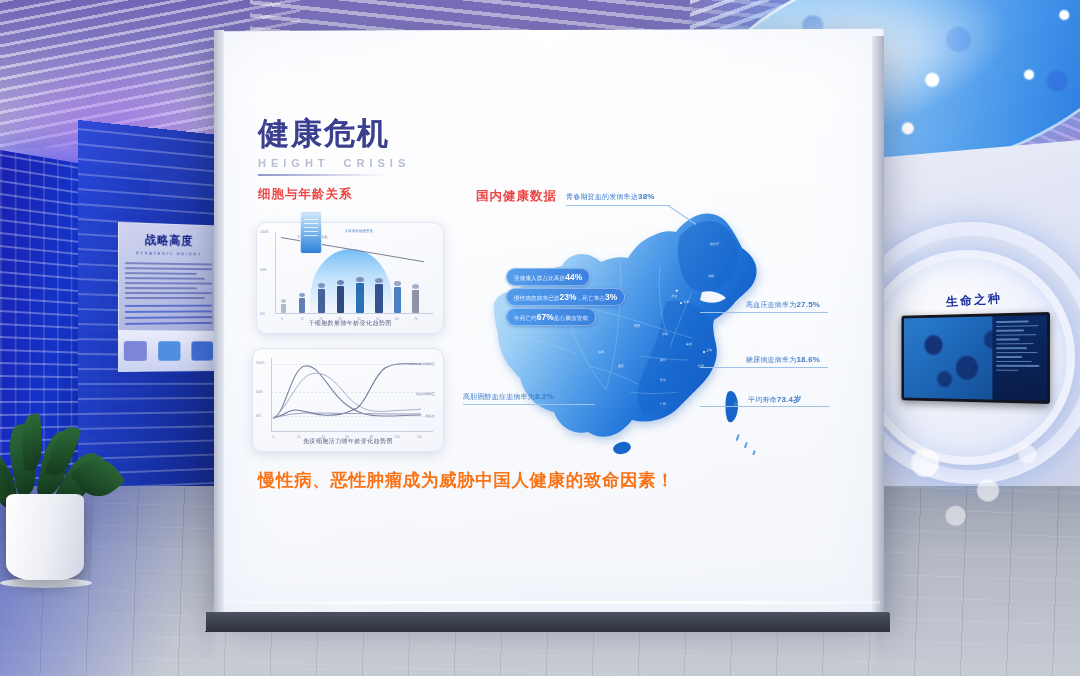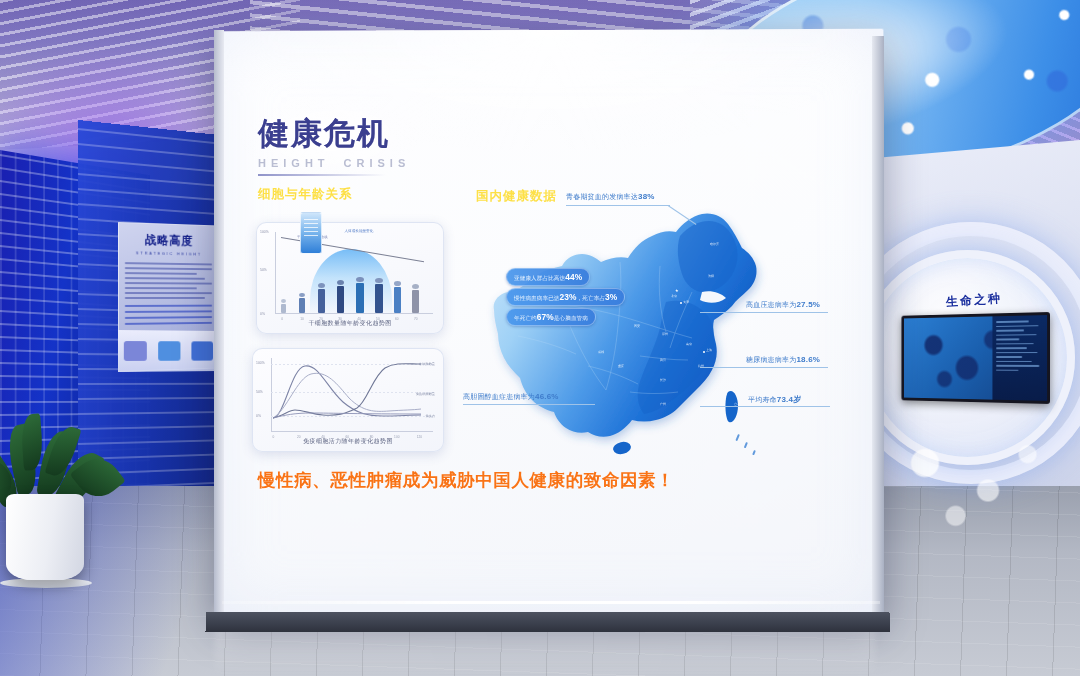--- a/index.html
+++ b/index.html
@@ -273,21 +273,21 @@
     position:relative; margin-top:2px; font-size:11px; letter-spacing:5px;
     color:#b9bdd2; font-weight:bold;
   }
   .hdr-en span { margin-right:14px; }
   .hdr-underline {
     position:absolute; left:0; top:61px; width:128px; height:2px;
     background:linear-gradient(90deg,#8f93c9,rgba(143,147,201,0));
   }
 
   .sec-title {
-    position:absolute; font-size:12.5px; font-weight:bold; color:#fde047;
+    position:absolute; font-size:12.5px; font-weight:bold; color:#ef4444;
     letter-spacing:1px;
   }
   #sec-left  { left:258px; top:186px; }
   #sec-right { left:476px; top:188px; }
 
   
   .card {
     position:absolute; background:linear-gradient(165deg,#fdfdff 0%,#f3f5fb 100%);
     border-radius:10px; box-shadow:0 3px 12px rgba(60,80,150,.16);
     border:1px solid rgba(220,226,242,.9);
@@ -698,19 +698,19 @@
     <span>糖尿病患病率为</span><b>18.6%</b>
   </div>
   <div class="cl-line" style="left:700px; top:367px; width:128px;"></div>
 
   <div class="callout" style="left:748px; top:394px;">
     <span>平均寿命</span><b>73.4岁</b>
   </div>
   <div class="cl-line" style="left:700px; top:406px; width:130px;"></div>
 
   <div class="callout" style="left:463px; top:392px;">
-    <span>高胆固醇血症患病率为</span><b>46.6%</b>
+    <span>高胆固醇血症患病率为</span><b>8.2%</b>
   </div>
   <div class="cl-line" style="left:463px; top:404px; width:132px;"></div>
 
   <div class="bottom-line">慢性病、恶性肿瘤成为威胁中国人健康的致命因素！</div>
 
 </div>
 
 </body></html>

